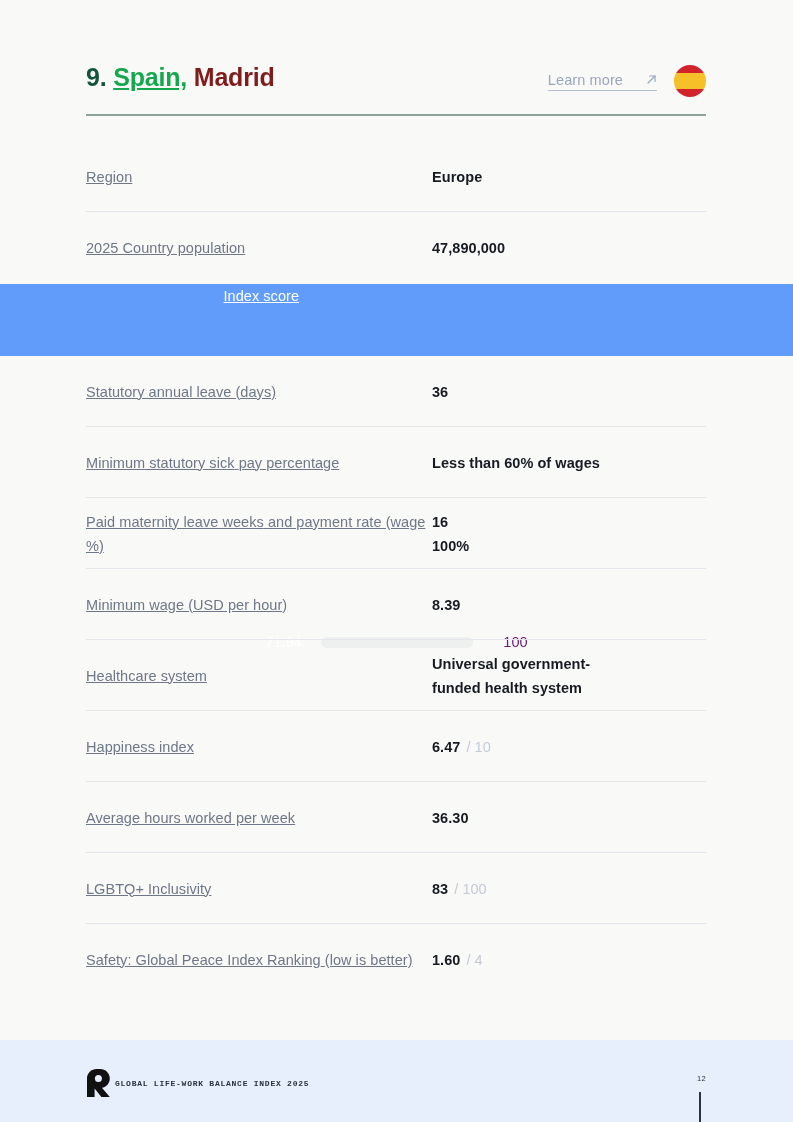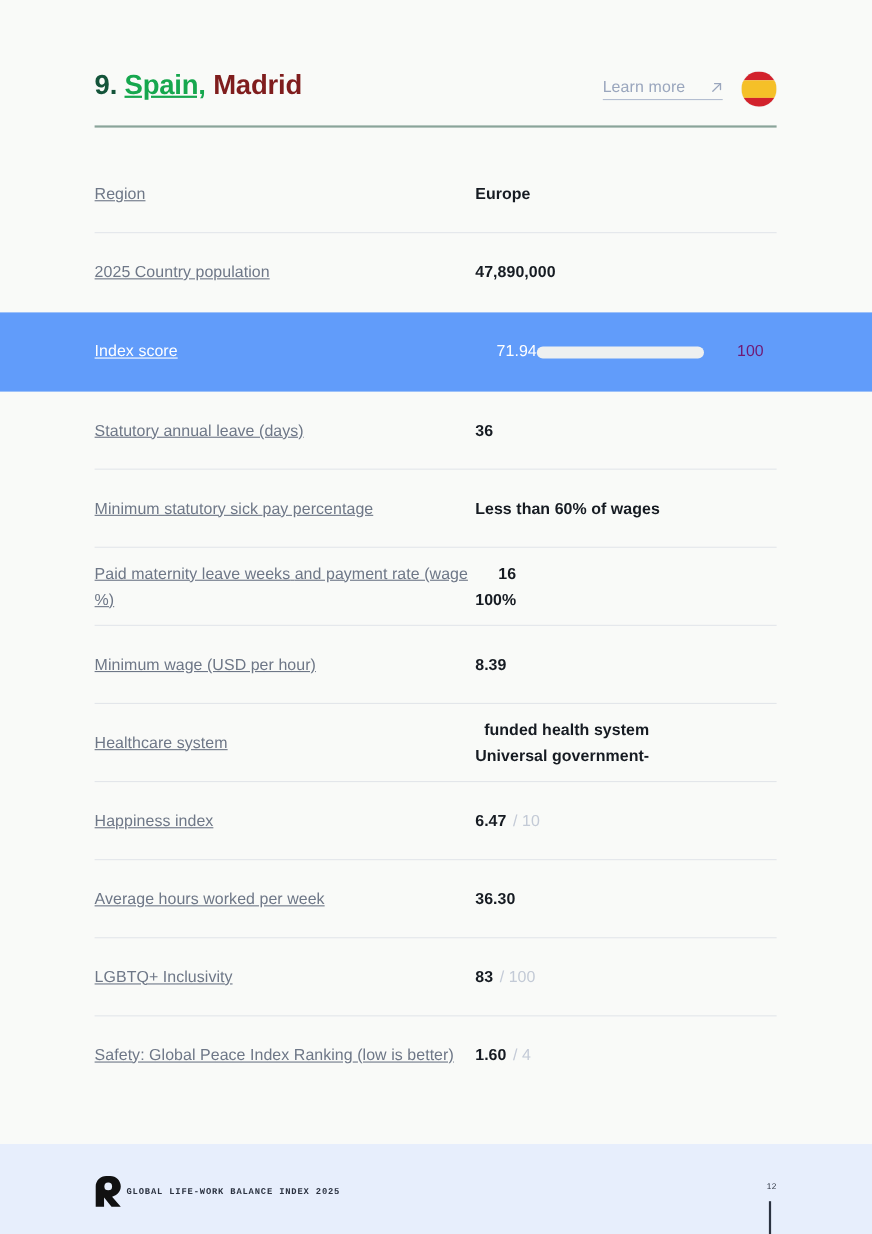--- a/index.html
+++ b/index.html
@@ -119,21 +119,20 @@
   }
   .row .value {
     flex: 1 1 auto;
     font-size: 14.5px;
     line-height: 24px;
     font-weight: bold;
     color: #161b22;
     letter-spacing: 0.05px;
     display: flex;
     align-items: center;
-    text-align: right;
   }
   .value .lines { display: block; }
   .value .denom {
     font-weight: normal;
     color: #c3cad6;
     margin-left: 6px;
   }
 
   .divider {
     position: absolute;
@@ -144,20 +143,21 @@
     background: #e3e6ea;
   }
 
   .row.r1 { height: 71px; }
   .row.r2 { height: 72px; }
   .row.highlight {
     height: 72px;
     background: #619cfa;
     padding-left: 86px;
     padding-right: 86px;
+    flex-direction: column;
   }
   .row.highlight .label { color: #ffffff; }
   .row.highlight .value { color: #ffffff; font-weight: normal; }
   .row.r4 { height: 71px; }
   .row.r5 { height: 71px; }
   .row.r6 { height: 71px; }
   .row.r7 { height: 71px; }
   .row.r8 { height: 71px; }
   .row.r9 { height: 71px; }
   .row.r10 { height: 71px; }
@@ -322,22 +322,22 @@
       <div class="row r7">
         <div class="label">Minimum wage (USD per hour)</div>
         <div class="value">8.39</div>
         <div class="divider"></div>
       </div>
 
       <div class="row r8">
         <div class="label">Healthcare system</div>
         <div class="value">
           <span>
+            <span class="lines">Universal government-</span>
             <span class="lines">funded health system</span>
-            <span class="lines">Universal government-</span>
           </span>
         </div>
         <div class="divider"></div>
       </div>
 
       <div class="row r9">
         <div class="label">Happiness index</div>
         <div class="value">
           <span>6.47</span>
           <span class="denom">/ 10</span>

